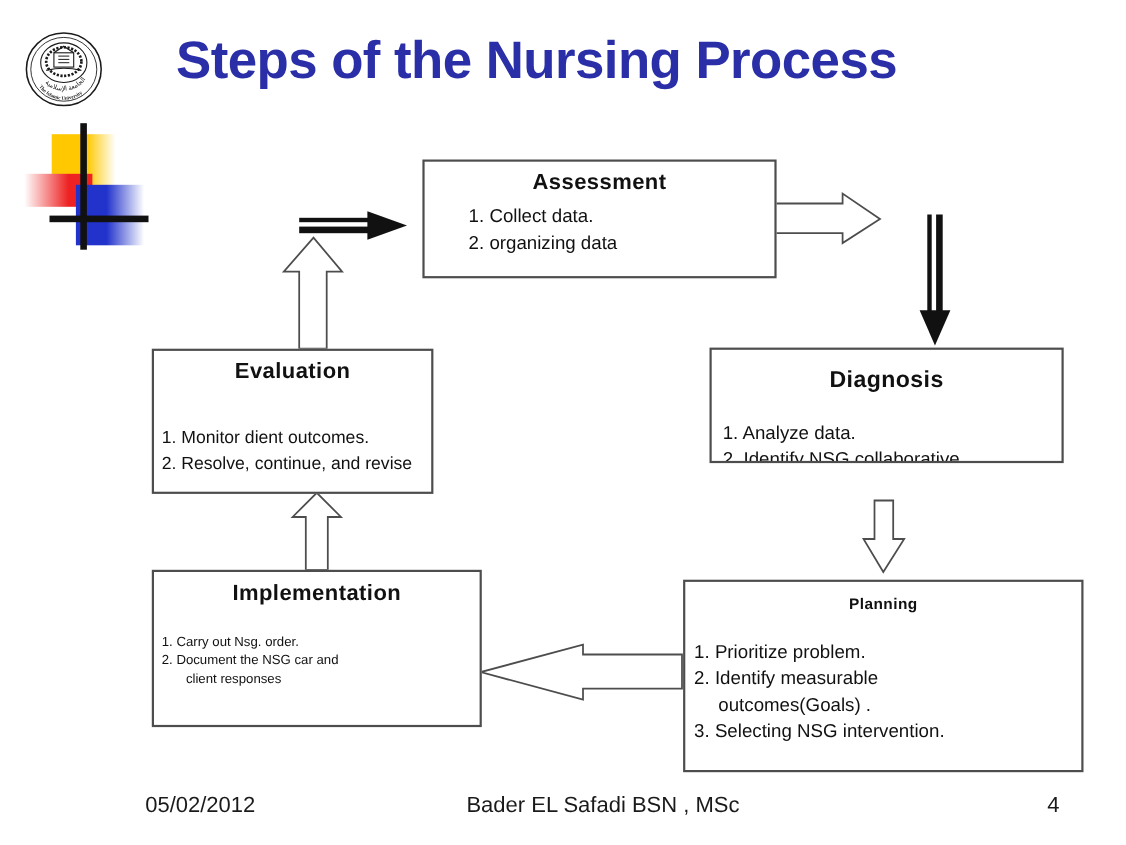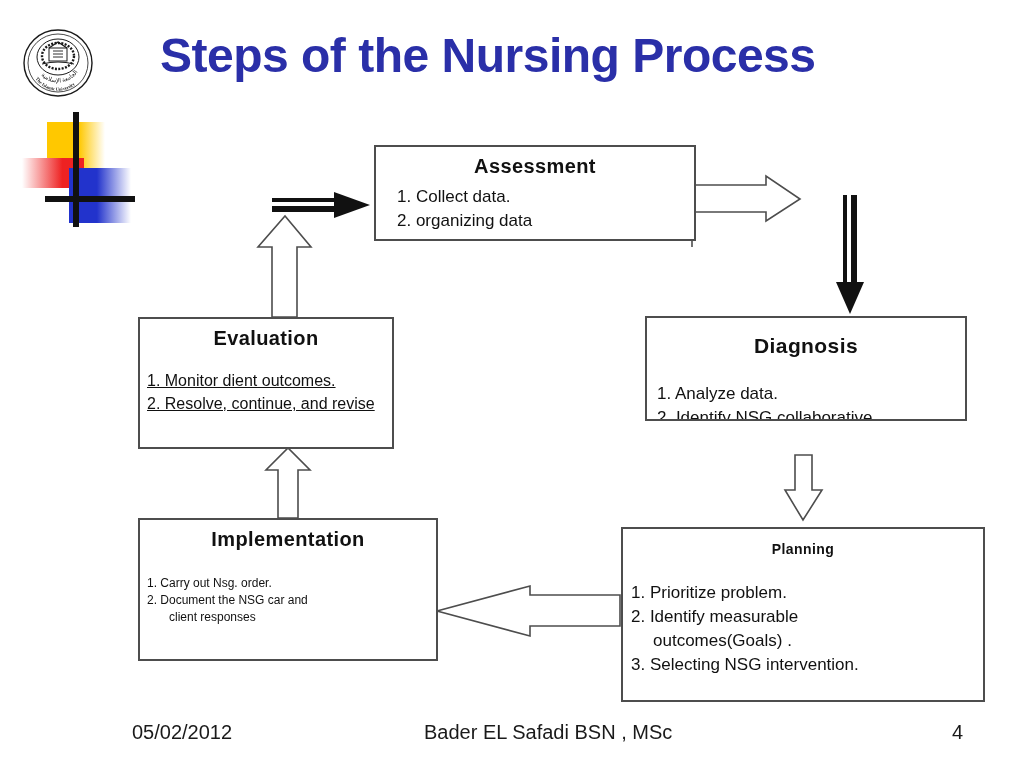--- a/index.html
+++ b/index.html
@@ -81,35 +81,35 @@
     padding: 0;
     list-style: none;
     font-size: 17px;
     color: #111111;
     line-height: 1.42;
     font-family: "Liberation Sans", sans-serif;
   }
   .dbox ol.blist li { white-space: nowrap; }
   .dbox ol.blist li.wrapcont { padding-left: 22px; }
 
-  #box-assessment { left: 374px; top: 145px; width: 322px; height: 96px; }
+  #box-assessment { left: 384px; top: 145px; width: 322px; height: 108px; }
   #box-assessment .bt { margin-top: 8px; }
-  #box-assessment ol.blist { margin-top: 7px; margin-left: 21px; }
+  #box-assessment ol.blist { margin-top: 7px; margin-left: 40px; }
 
   #box-diagnosis { left: 645px; top: 316px; width: 322px; height: 105px; }
   #box-diagnosis .bt { margin-top: 16px; font-size: 21px; }
   #box-diagnosis ol.blist { margin-top: 24px; margin-left: 10px; }
 
   #box-planning { left: 621px; top: 527px; width: 364px; height: 175px; }
   #box-planning .bt { margin-top: 12px; font-size: 14px; }
   #box-planning ol.blist { margin-top: 24px; margin-left: 8px; }
 
   #box-evaluation { left: 138px; top: 317px; width: 256px; height: 132px; }
   #box-evaluation .bt { margin-top: 8px; }
-  #box-evaluation ol.blist { margin-top: 20px; margin-left: 7px; font-size: 16px; text-decoration: underline; }
+  #box-evaluation ol.blist { margin-top: 38px; margin-left: 7px; font-size: 16px; }
 
   #box-implementation { left: 138px; top: 518px; width: 300px; height: 143px; }
   #box-implementation .bt { margin-top: 8px; }
   #box-implementation ol.blist { margin-top: 24px; margin-left: 7px; font-size: 12px; }
 
   
   #arrows {
     position: absolute;
     left: 0; top: 0;
     width: 1024px; height: 768px;

